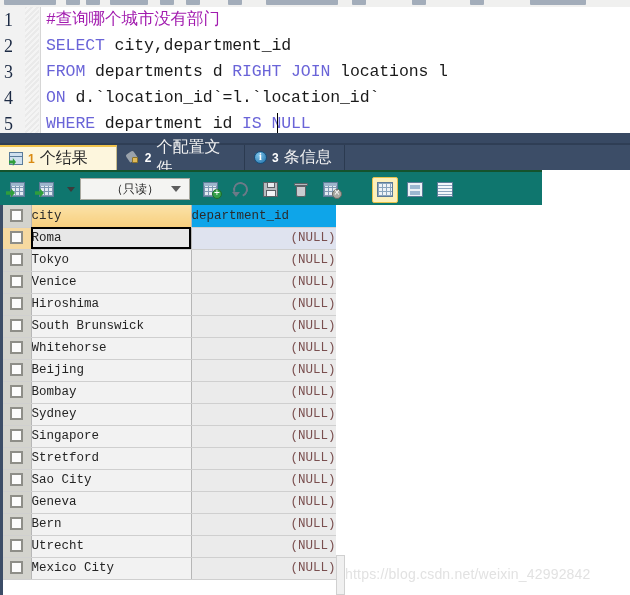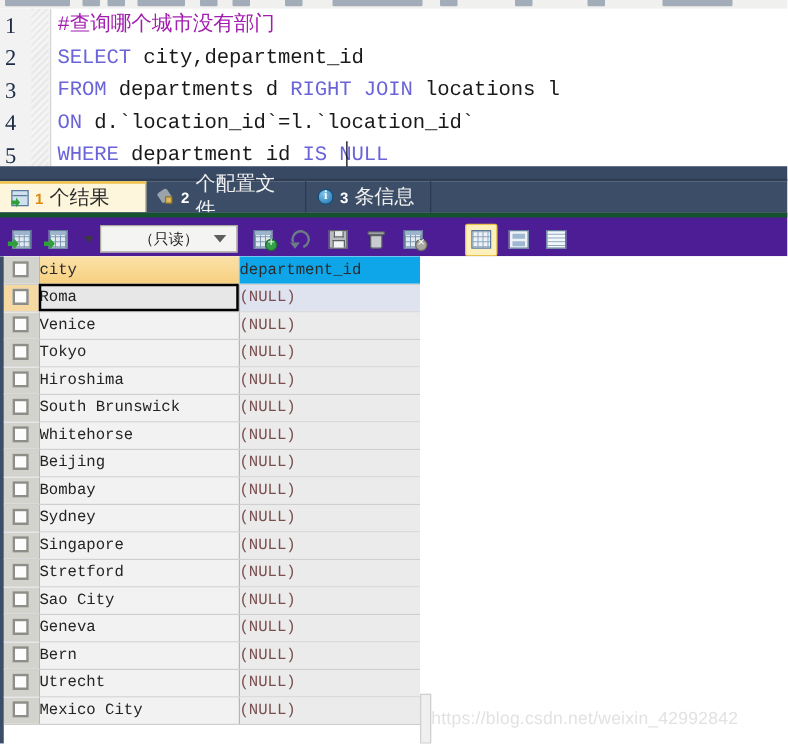--- a/index.html
+++ b/index.html
@@ -201,23 +201,23 @@
     font-size: 10px;
     font-weight: bold;
     color: #ffffff;
     line-height: 12px;
   }
 
   
   #gridtoolbar {
     position: absolute;
     left: 0; top: 170px;
-    width: 630px; height: 35px;
-    background: #4c1d95;
-    border-top: 4px solid #14532d;
+    width: 542px; height: 35px;
+    background: #0f766e;
+    border-top: 2px solid #14532d;
     box-sizing: border-box;
   }
   #gridtoolbar .tb-left {
     position: absolute;
     left: 5px; top: 0;
     height: 35px;
     display: flex;
     align-items: center;
     gap: 3px;
   }
@@ -534,21 +534,21 @@
     padding-left: 5px;
     color: #242424;
   }
   td.city.sel {
     background: #e7e7e7;
     outline: 2px solid #000000;
     outline-offset: -2px;
   }
   td.dept {
     background: #ebebeb;
-    text-align: left;
+    text-align: right;
     padding-right: 6px;
     color: #7a4f4f;
   }
   td.dept.selrow { background: #dfe3ef; }
 
   
   #watermark {
     position: absolute;
     left: 345px; top: 566px;
     font-family: "Liberation Sans", sans-serif;
@@ -729,26 +729,26 @@
       </tr>
     </thead>
     <tbody id="grid-body">
         <tr>
           <td class="rowhead sel"><span class="chk"></span></td>
           <td class="city sel">Roma</td>
           <td class="dept selrow">(NULL)</td>
         </tr>
         <tr>
           <td class="rowhead"><span class="chk"></span></td>
+          <td class="city">Tokyo</td>
+          <td class="dept">(NULL)</td>
+        </tr>
+        <tr>
+          <td class="rowhead"><span class="chk"></span></td>
           <td class="city">Venice</td>
-          <td class="dept">(NULL)</td>
-        </tr>
-        <tr>
-          <td class="rowhead"><span class="chk"></span></td>
-          <td class="city">Tokyo</td>
           <td class="dept">(NULL)</td>
         </tr>
         <tr>
           <td class="rowhead"><span class="chk"></span></td>
           <td class="city">Hiroshima</td>
           <td class="dept">(NULL)</td>
         </tr>
         <tr>
           <td class="rowhead"><span class="chk"></span></td>
           <td class="city">South Brunswick</td>

